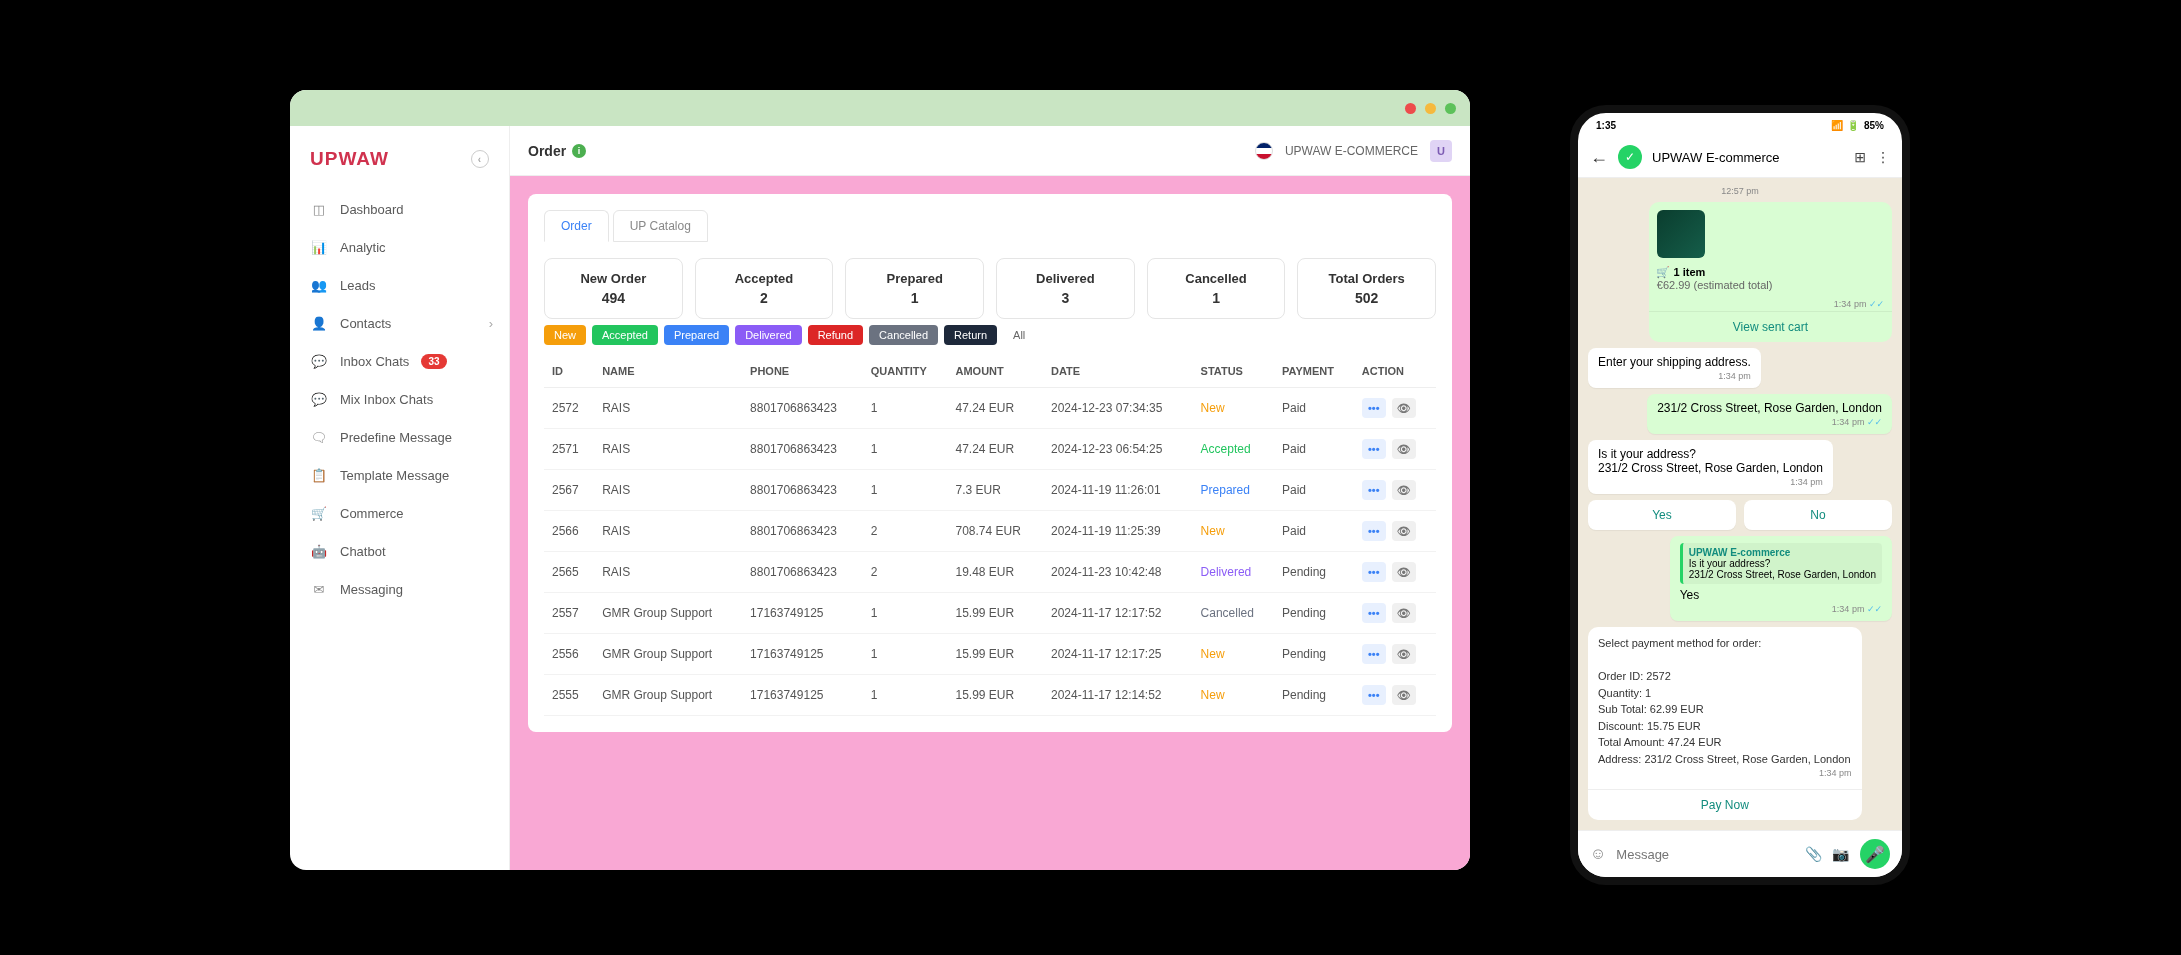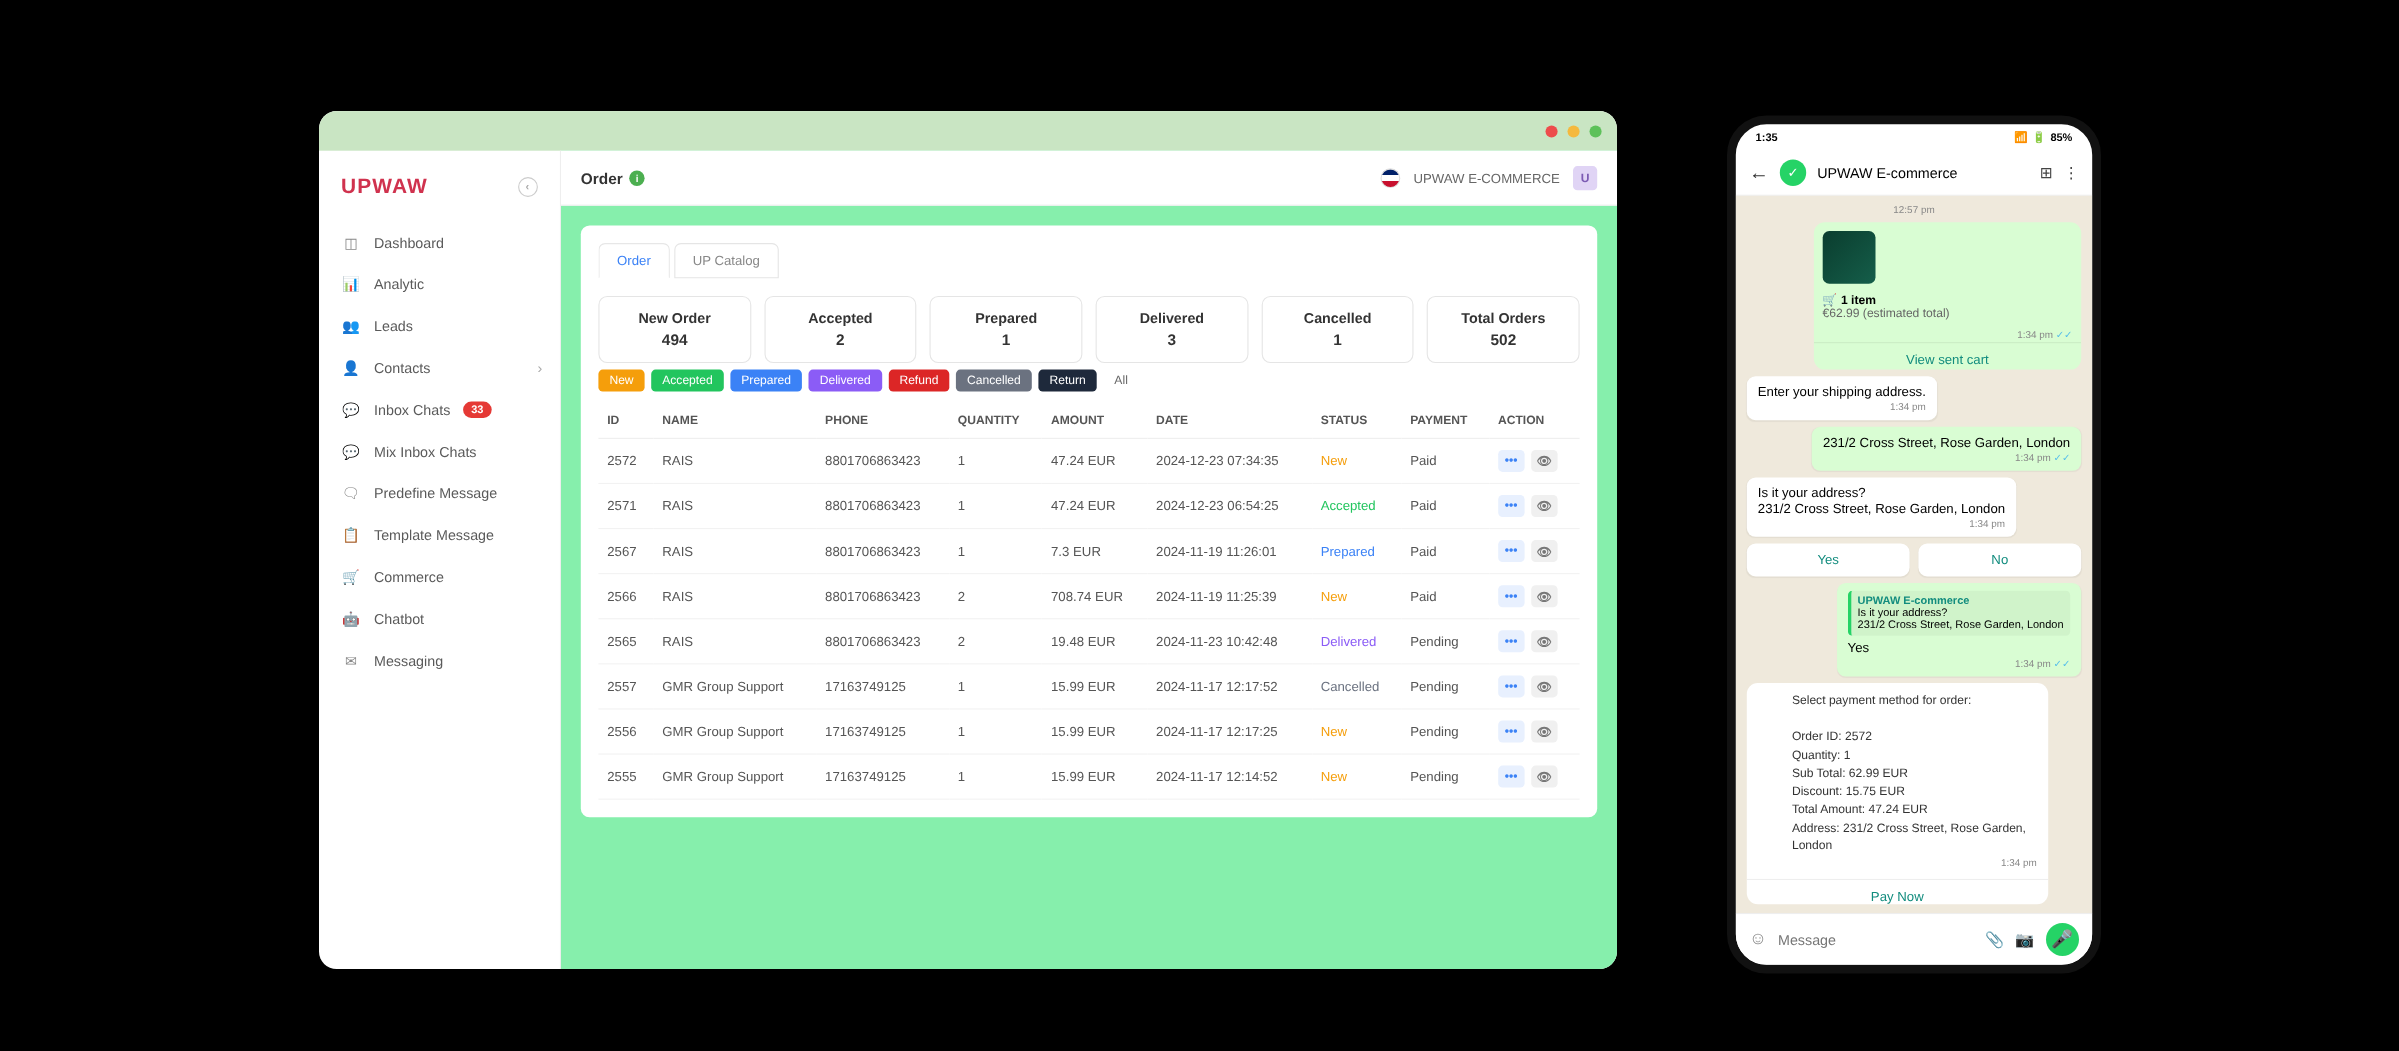--- a/index.html
+++ b/index.html
@@ -1,36 +1,36 @@
 <!DOCTYPE html>
 <html><head>
 <meta charset="utf-8">
 <style>
 * { margin: 0; padding: 0; box-sizing: border-box; font-family: -apple-system, BlinkMacSystemFont, 'Segoe UI', Arial, sans-serif; }
 body { background: #000; width: 2181px; height: 955px; position: relative; overflow: hidden; }
 
 
-.desktop { position: absolute; left: 290px; top: 101px; width: 1180px; height: 780px; background: #fff; border-radius: 16px; overflow: hidden; box-shadow: 0 20px 60px rgba(0,0,0,0.3); }
+.desktop { position: absolute; left: 290px; top: 90px; width: 1180px; height: 780px; background: #fff; border-radius: 16px; overflow: hidden; box-shadow: 0 20px 60px rgba(0,0,0,0.3); }
 .titlebar { height: 36px; background: #c9e5c3; display: flex; align-items: center; justify-content: flex-end; padding: 0 14px; gap: 9px; }
 .dot { width: 11px; height: 11px; border-radius: 50%; }
 .dot.red { background: #ed4c4c; }
 .dot.yellow { background: #f5b93e; }
 .dot.green { background: #5dc15a; }
 
 .app { display: flex; height: calc(100% - 36px); }
 .sidebar { width: 220px; border-right: 1px solid #eee; padding-top: 14px; }
 .logo { color: #d0324e; font-weight: 700; font-size: 19px; letter-spacing: 1px; padding: 8px 20px 20px; display: flex; align-items: center; justify-content: space-between; }
 .logo .chev { width: 18px; height: 18px; border: 1px solid #ccc; border-radius: 50%; display: flex; align-items: center; justify-content: center; font-size: 10px; color: #aaa; }
 .nav { list-style: none; }
 .nav li { display: flex; align-items: center; gap: 12px; padding: 10px 20px; color: #5a5a5a; font-size: 13px; cursor: pointer; position: relative; }
 .nav li .ic { width: 18px; height: 18px; display: flex; align-items: center; justify-content: center; color: #888; }
 .nav li.has-sub::after { content: '›'; position: absolute; right: 16px; color: #aaa; font-size: 13px; }
 .badge { background: #e53935; color: #fff; border-radius: 10px; font-size: 10px; padding: 2px 7px; font-weight: 600; }
 
-.main { flex: 1; background: #86efac; display: flex; flex-direction: column; }
+.main { flex: 1; background: #f9a8d4; display: flex; flex-direction: column; }
 .topbar { background: #fff; height: 50px; display: flex; align-items: center; justify-content: space-between; padding: 0 18px; border-bottom: 1px solid #eee; }
 .topbar .title { font-weight: 600; font-size: 14px; color: #333; display: flex; align-items: center; gap: 6px; }
 .topbar .title .info { width: 14px; height: 14px; border-radius: 50%; background: #4caf50; color: #fff; font-size: 9px; display: flex; align-items: center; justify-content: center; }
 .topright { display: flex; align-items: center; gap: 12px; font-size: 12px; color: #666; }
 .flag { width: 18px; height: 18px; border-radius: 50%; background: linear-gradient(to bottom, #012169 33%, #fff 33%, #fff 66%, #c8102e 66%); border: 1px solid #ddd; }
 .avatar { width: 22px; height: 22px; border-radius: 4px; background: #e0d4f5; color: #7c5bb3; display: flex; align-items: center; justify-content: center; font-weight: 600; font-size: 11px; }
 
 .content { padding: 18px; flex: 1; overflow: auto; }
 .card { background: #fff; border-radius: 8px; padding: 16px; }
 .tabs { display: flex; gap: 4px; margin-bottom: 16px; }
@@ -84,21 +84,21 @@
 .cartcard { background: #d9fdd3; border-radius: 10px; align-self: flex-end; width: 80%; overflow: hidden; }
 .cartcard .row { display: flex; gap: 8px; padding: 8px; flex-direction: column; }
 .cartcard .thumb { width: 48px; height: 48px; background: linear-gradient(135deg,#0a3d2e,#155e4a); border-radius: 6px; }
 .cartcard .meta { font-size: 11px; }
 .cartcard .btn { border-top: 1px solid rgba(0,0,0,0.06); text-align: center; color: #128c7e; padding: 8px; font-size: 12px; font-weight: 500; }
 .quote { border-left: 3px solid #25d366; background: rgba(0,0,0,0.04); border-radius: 4px; padding: 4px 6px; margin-bottom: 4px; font-size: 10px; }
 .quote .qname { color: #128c7e; font-weight: 600; }
 .yn { display: flex; gap: 8px; }
 .yn .b { flex: 1; background: #fff; border-radius: 8px; text-align: center; padding: 8px; color: #128c7e; font-size: 12px; box-shadow: 0 1px 1px rgba(0,0,0,0.05); }
 .paycard { background: #fff; border-radius: 10px; width: 90%; overflow: hidden; align-self: flex-start; }
-.paycard .body { padding: 8px 10px; font-size: 11px; color: #333; line-height: 1.5; margin-left: 31px; }
+.paycard .body { padding: 8px 10px; font-size: 11px; color: #333; line-height: 1.5; }
 .paycard .paybtn { border-top: 1px solid #eee; text-align: center; color: #128c7e; padding: 8px; font-size: 12px; font-weight: 500; }
 .inputbar { display: flex; align-items: center; gap: 10px; padding: 8px 12px; background: #fff; border-top: 1px solid #eee; }
 .inputbar .emoji { color: #888; font-size: 16px; }
 .inputbar input { flex: 1; border: none; outline: none; font-size: 13px; color: #888; }
 .inputbar .clip, .inputbar .cam { color: #888; font-size: 14px; }
 .inputbar .mic { width: 30px; height: 30px; border-radius: 50%; background: #25d366; display: flex; align-items: center; justify-content: center; color: #fff; }
 </style>
 </head>
 <body>
 

